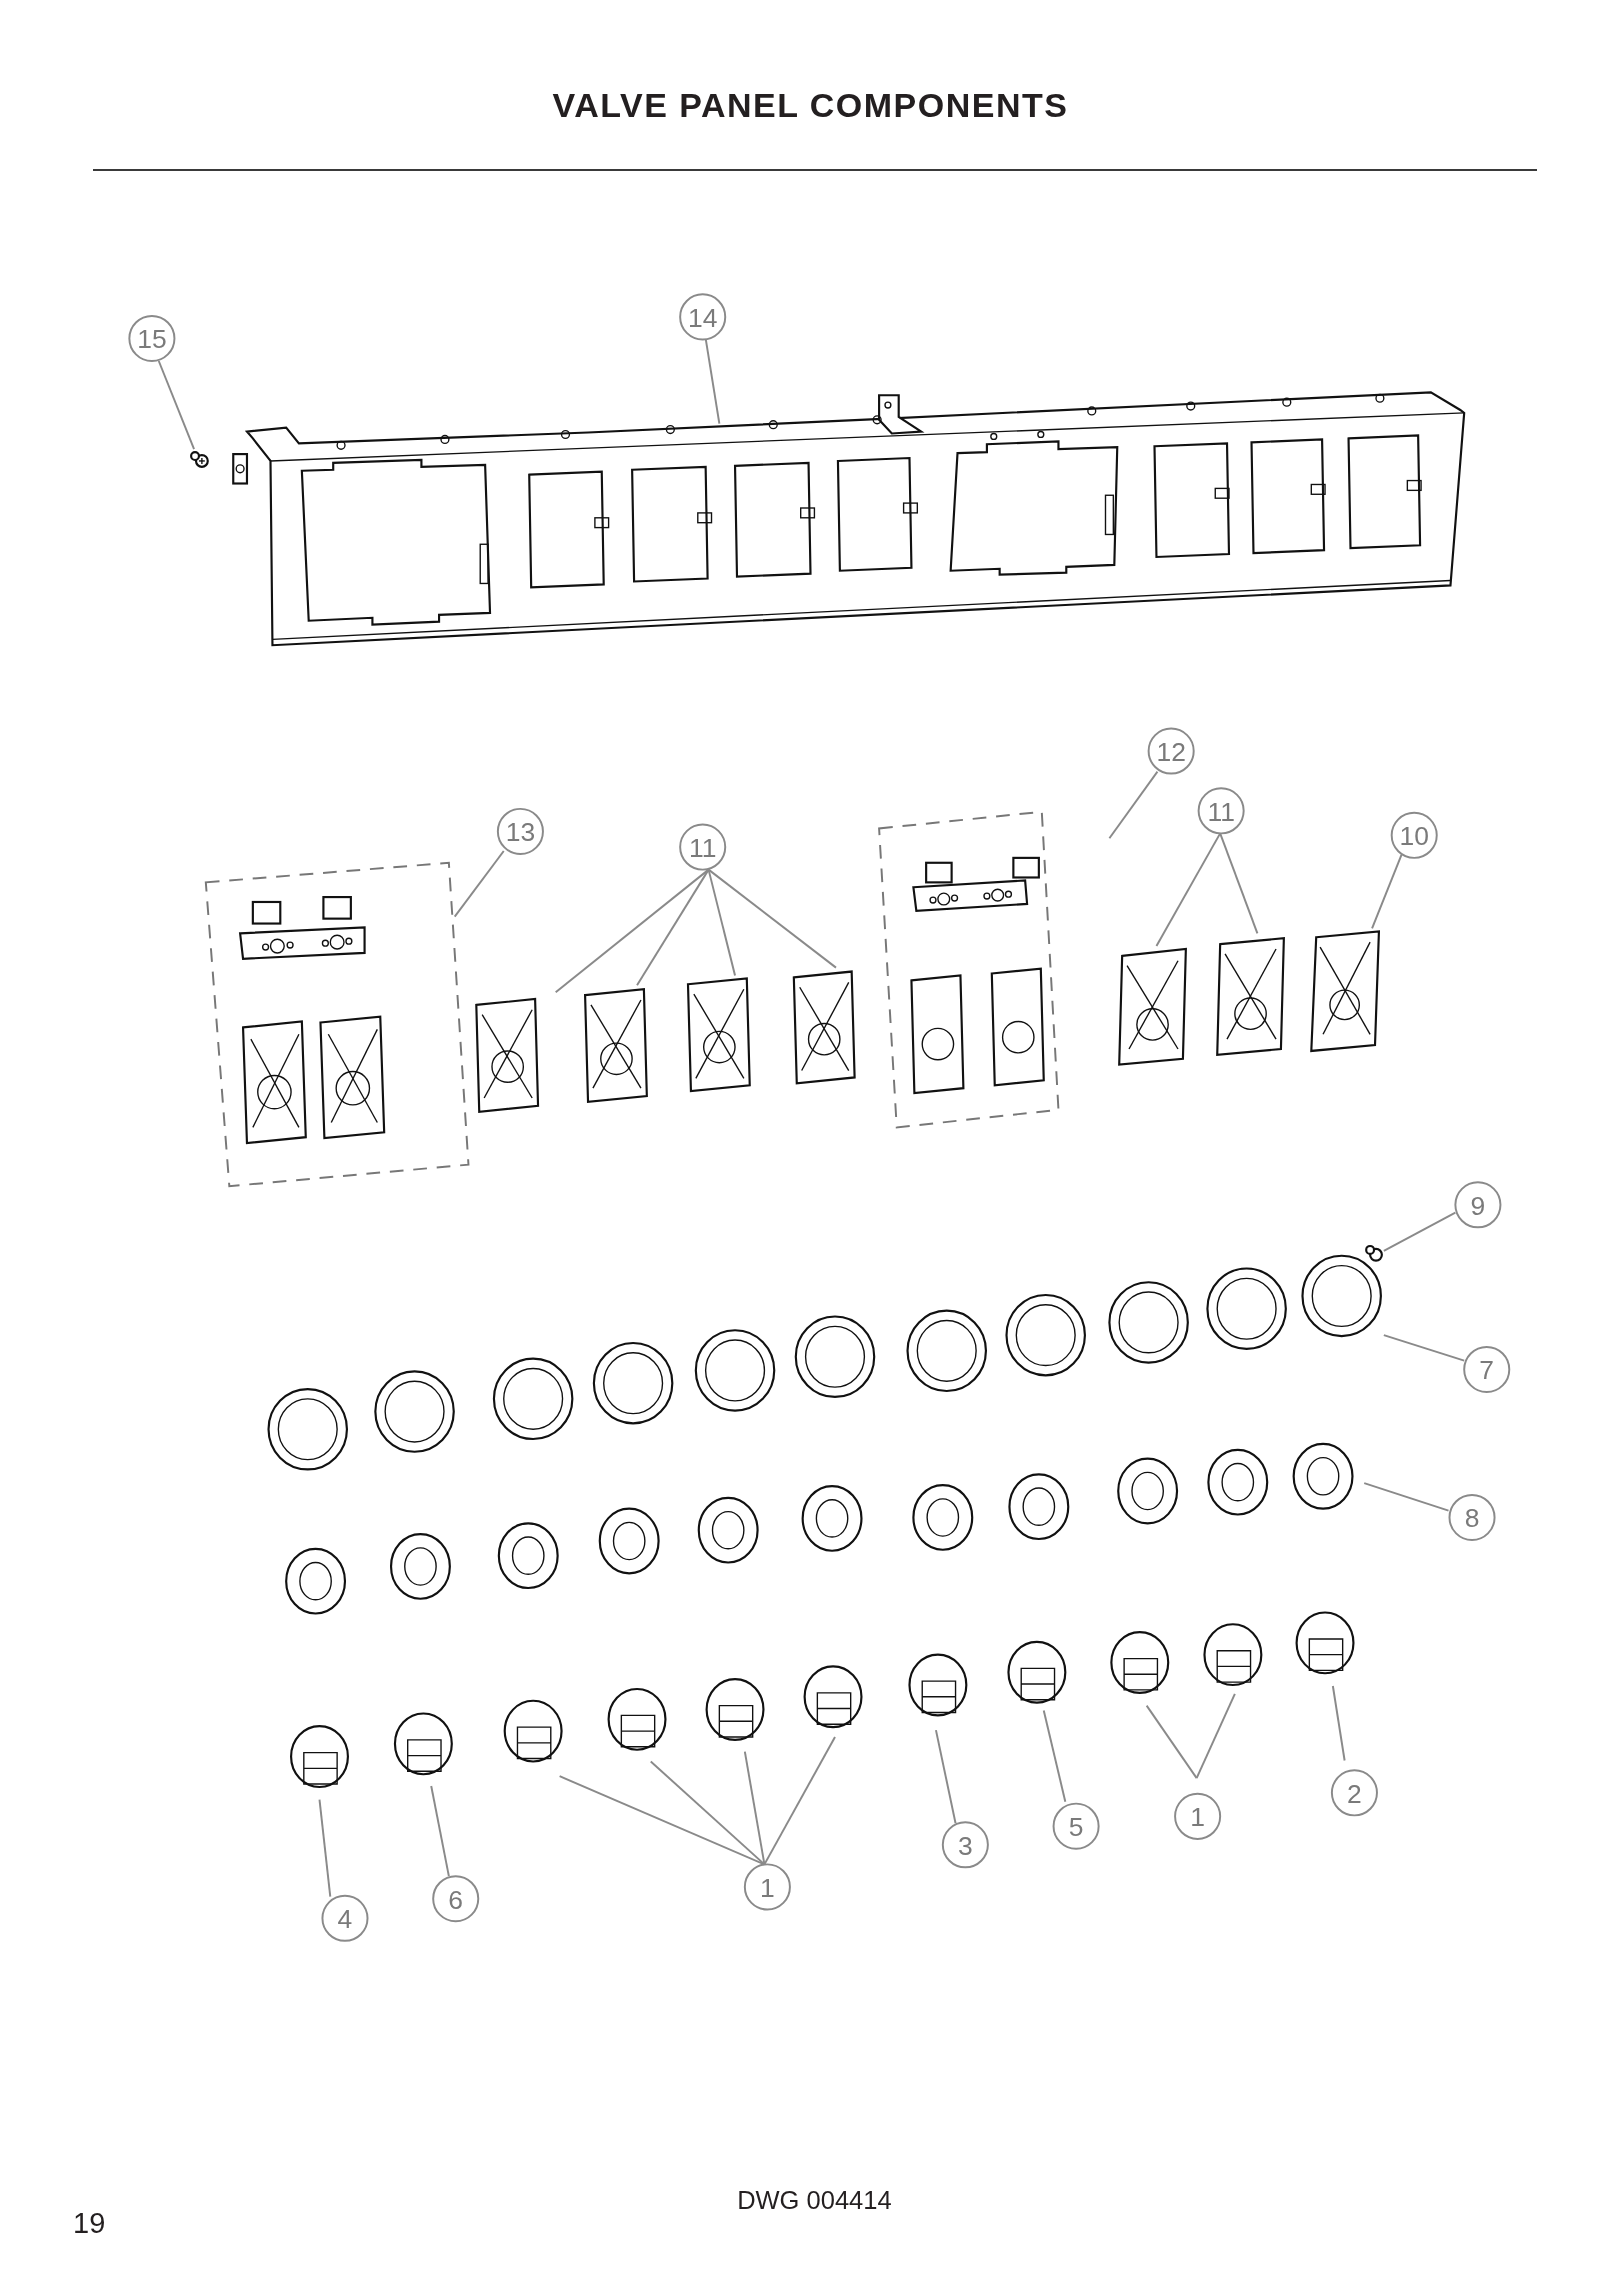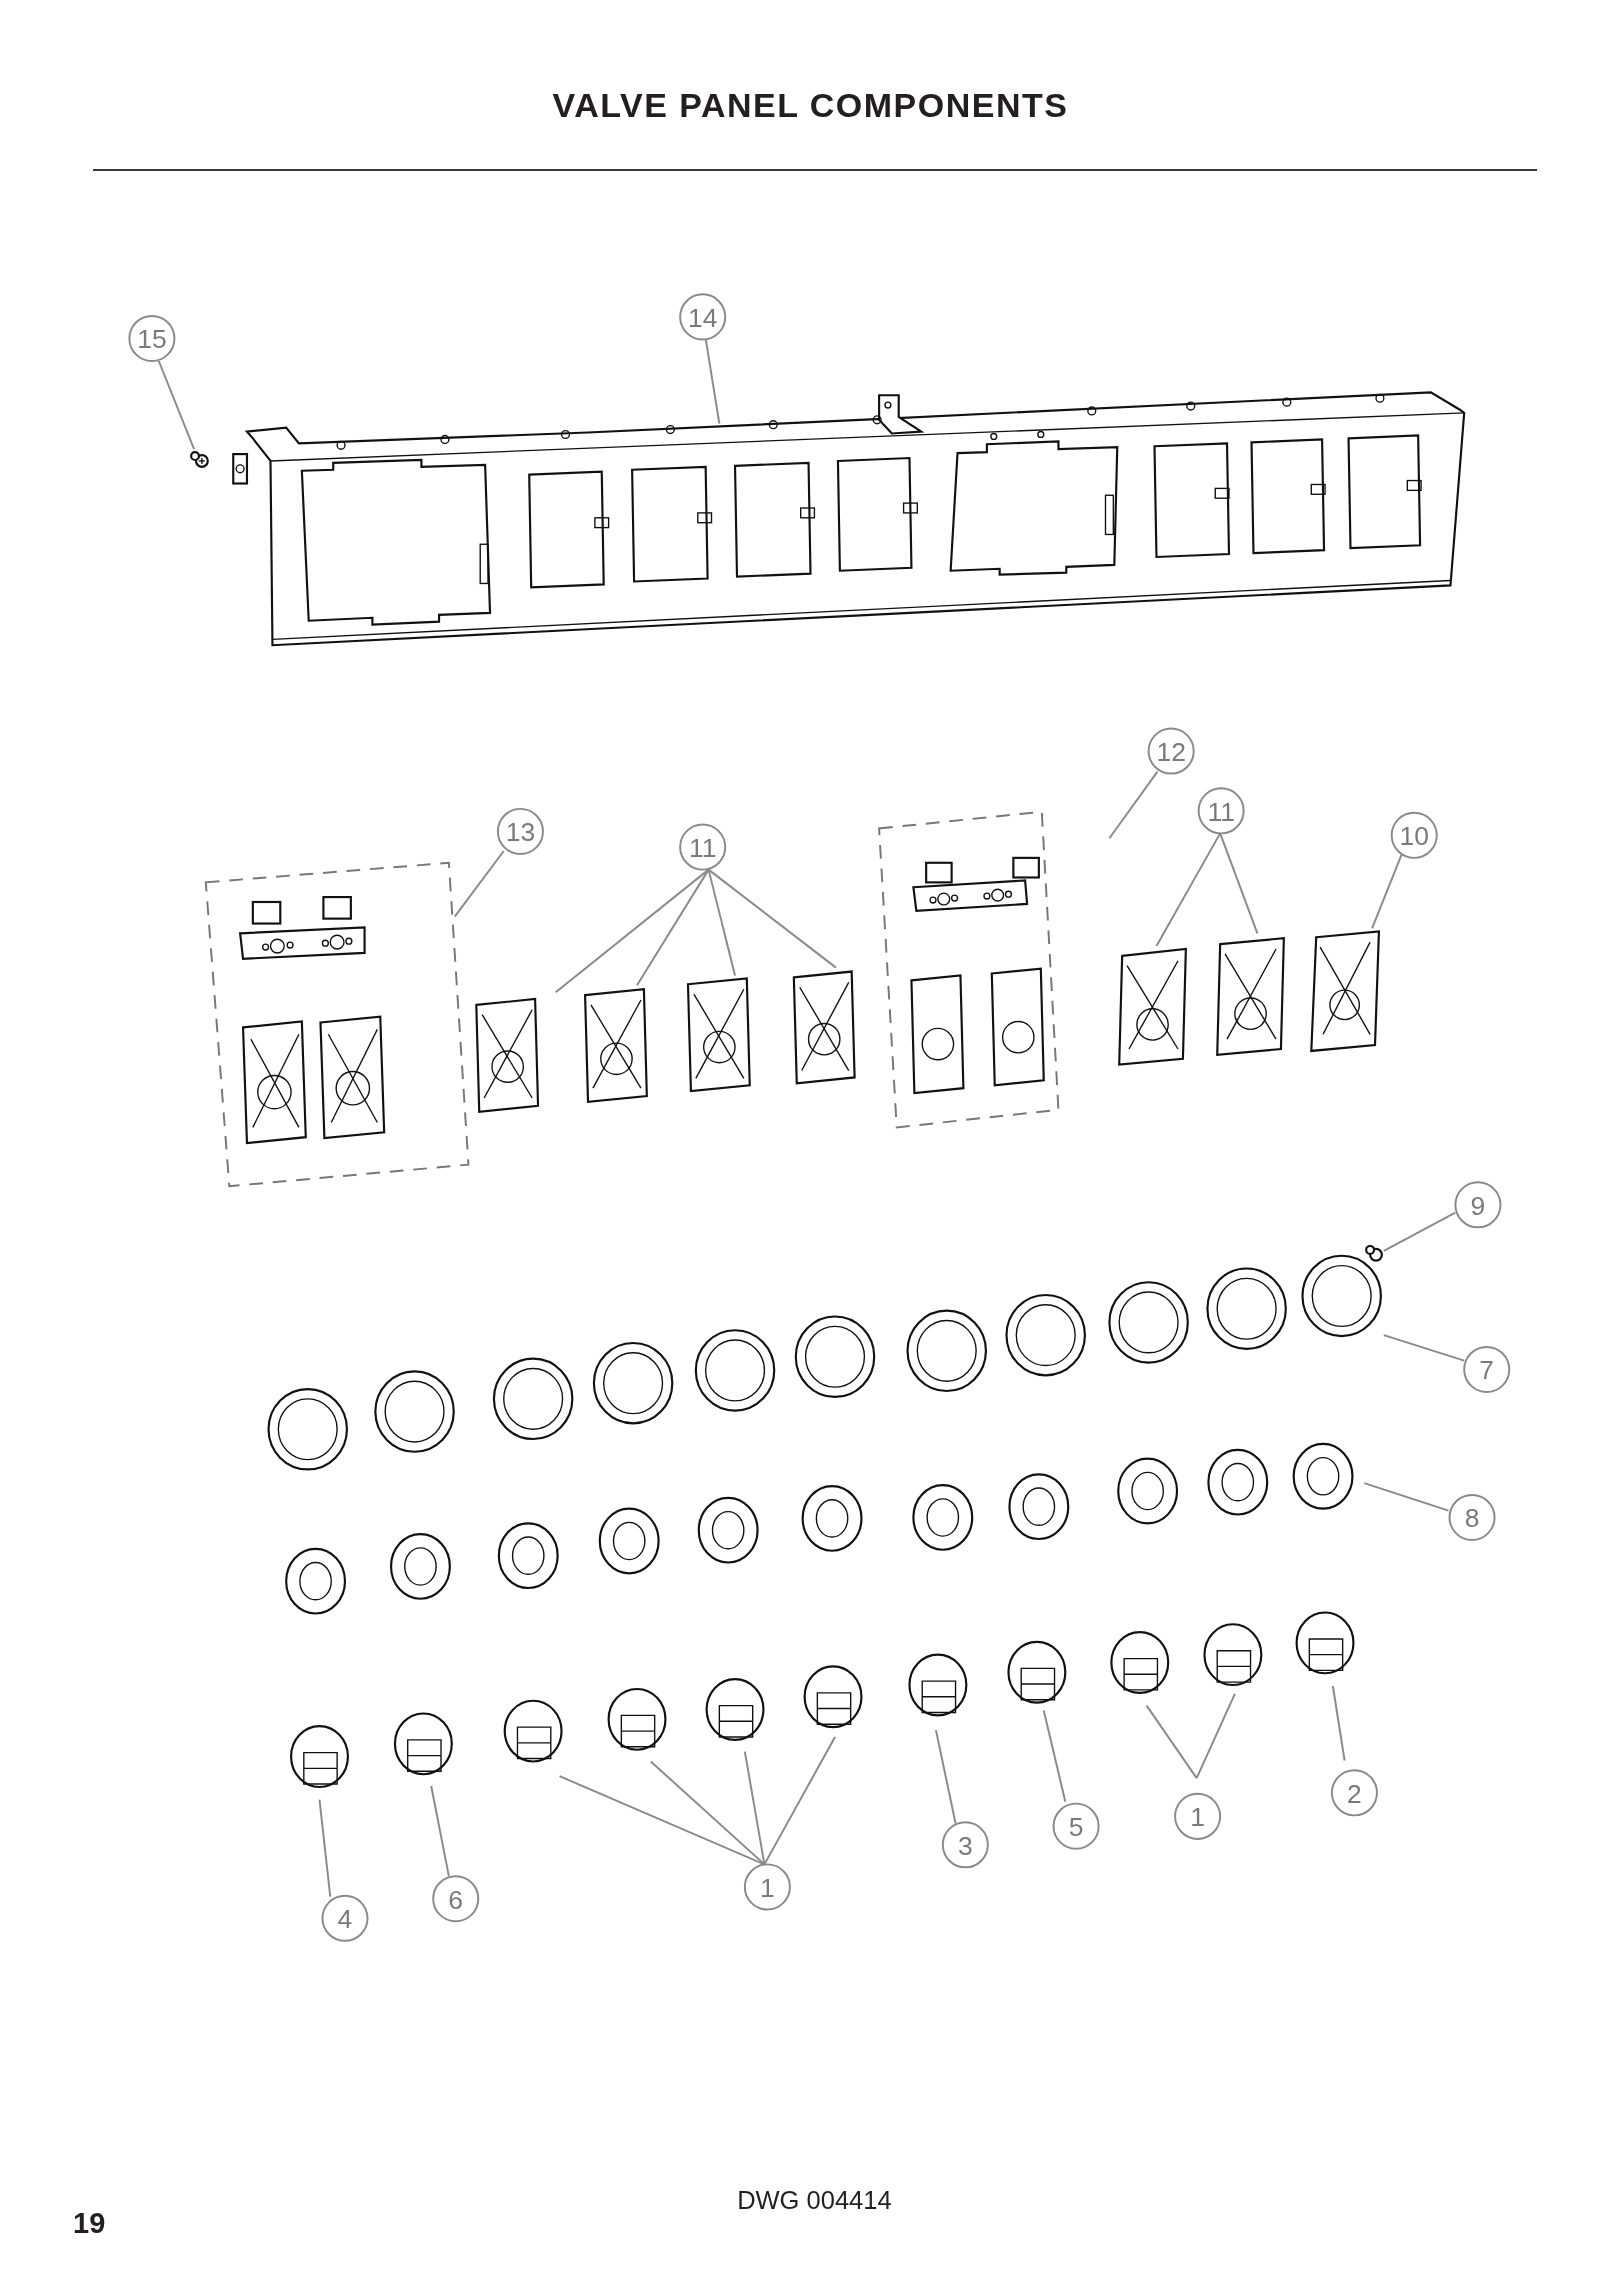--- a/index.html
+++ b/index.html
@@ -1,21 +1,21 @@
 <!DOCTYPE html>
 <html><head>
 <meta charset="utf-8">
 <style>
   html, body { margin:0; padding:0; background:#ffffff; }
   body { width:1621px; height:2293px; position:relative; overflow:hidden;
          font-family:"Liberation Sans", sans-serif; color:#231f20; }
   .title { position:absolute; left:0; width:1621px; top:86px; text-align:center;
            font-size:34px; font-weight:bold; letter-spacing:1.5px; }
   .rule { position:absolute; left:93px; top:169px; width:1444px; height:2px; background:#3a3a3a; }
-  .page-num { position:absolute; left:73px; top:2207px; font-size:29px; font-weight:bold; }
+  .page-num { position:absolute; left:73px; top:2207px; font-size:29px; font-weight:normal; }
   .dwg { position:absolute; left:0; width:1621px; top:2186px; text-align:center; font-size:25.5px; padding-left:3.9px; }
   svg.drawing { position:absolute; left:0; top:0; }
   .callout circle { fill:#fff; stroke:#8a8a8a; stroke-width:2; }
   .callout text { fill:#7a7a7a; font-family:"Liberation Sans", sans-serif; font-size:27px; text-anchor:middle; dominant-baseline:central; }
   .leader { stroke:#8a8a8a; stroke-width:2; fill:none; }
   .part { stroke:#111; fill:#fff; stroke-width:2.2; }
   .thin { stroke:#111; fill:none; stroke-width:1.4; }
   .dash { stroke:#777; fill:none; stroke-width:2; stroke-dasharray:14 10; }
 </style>
 </head>

